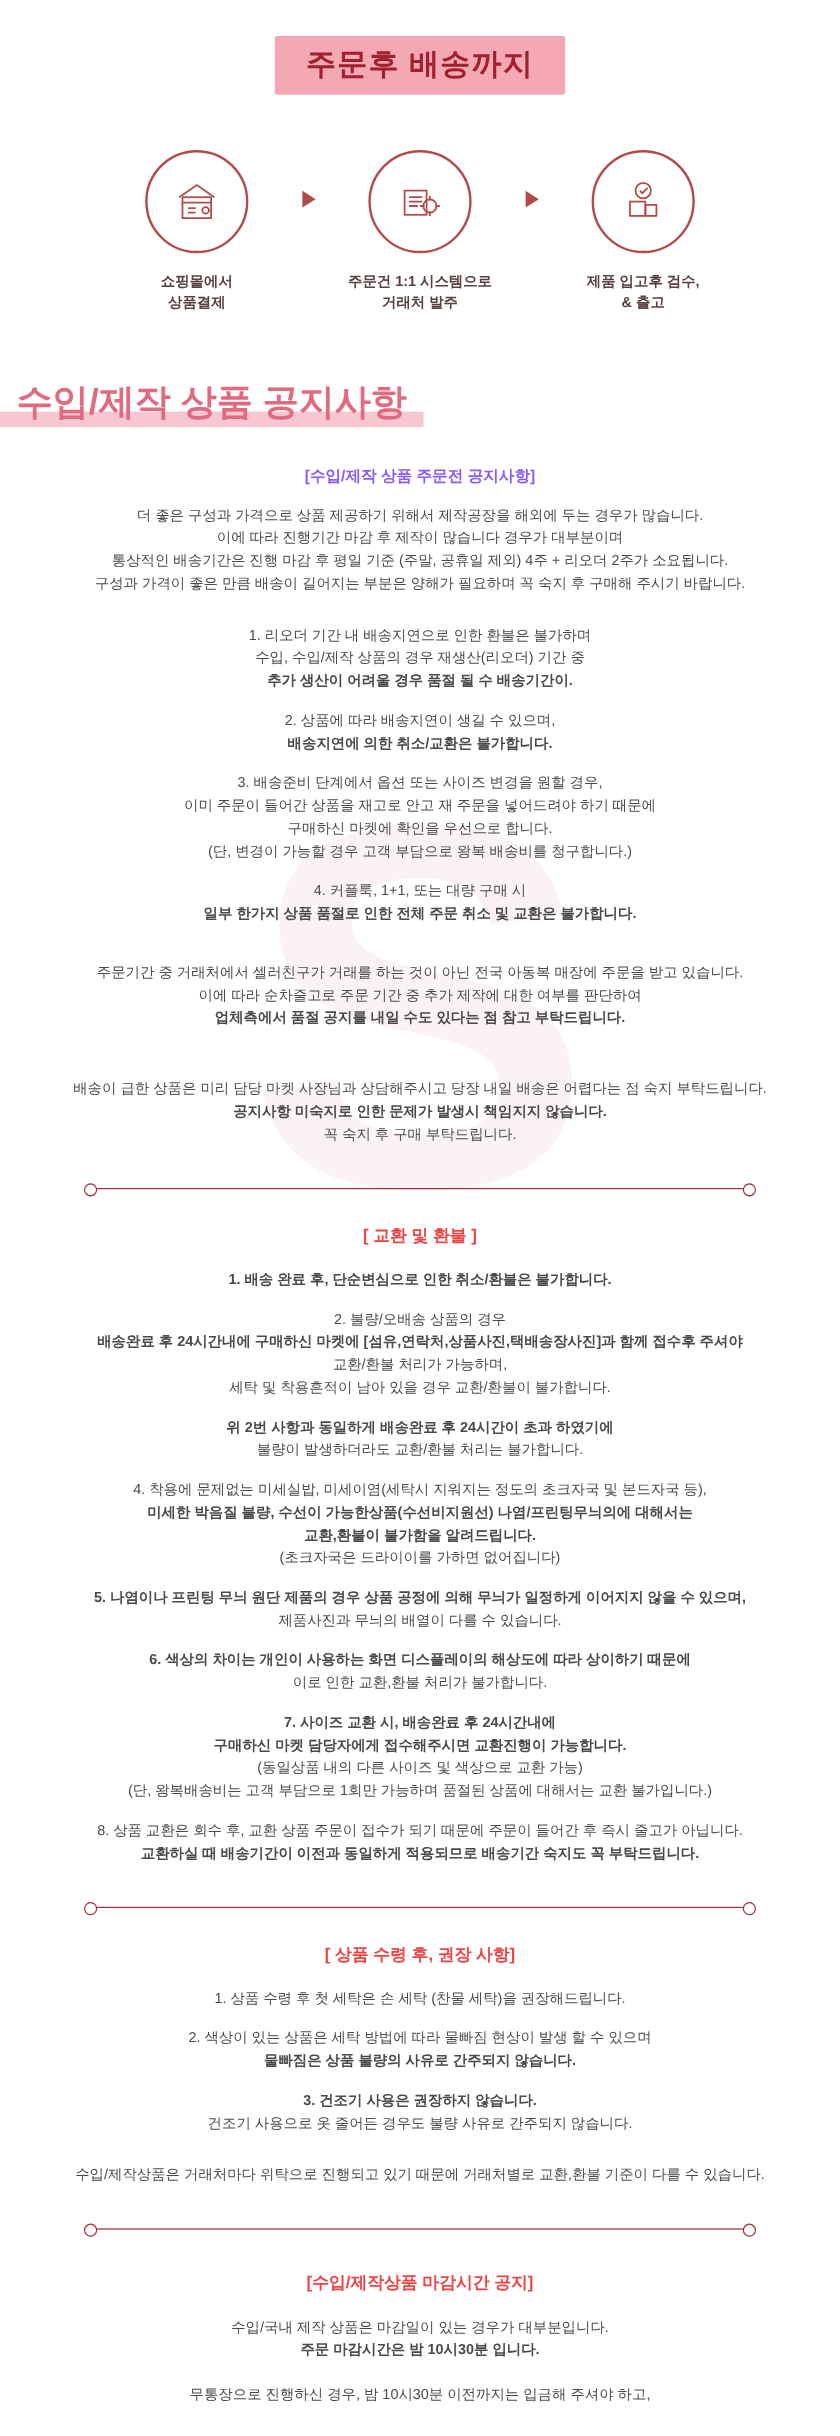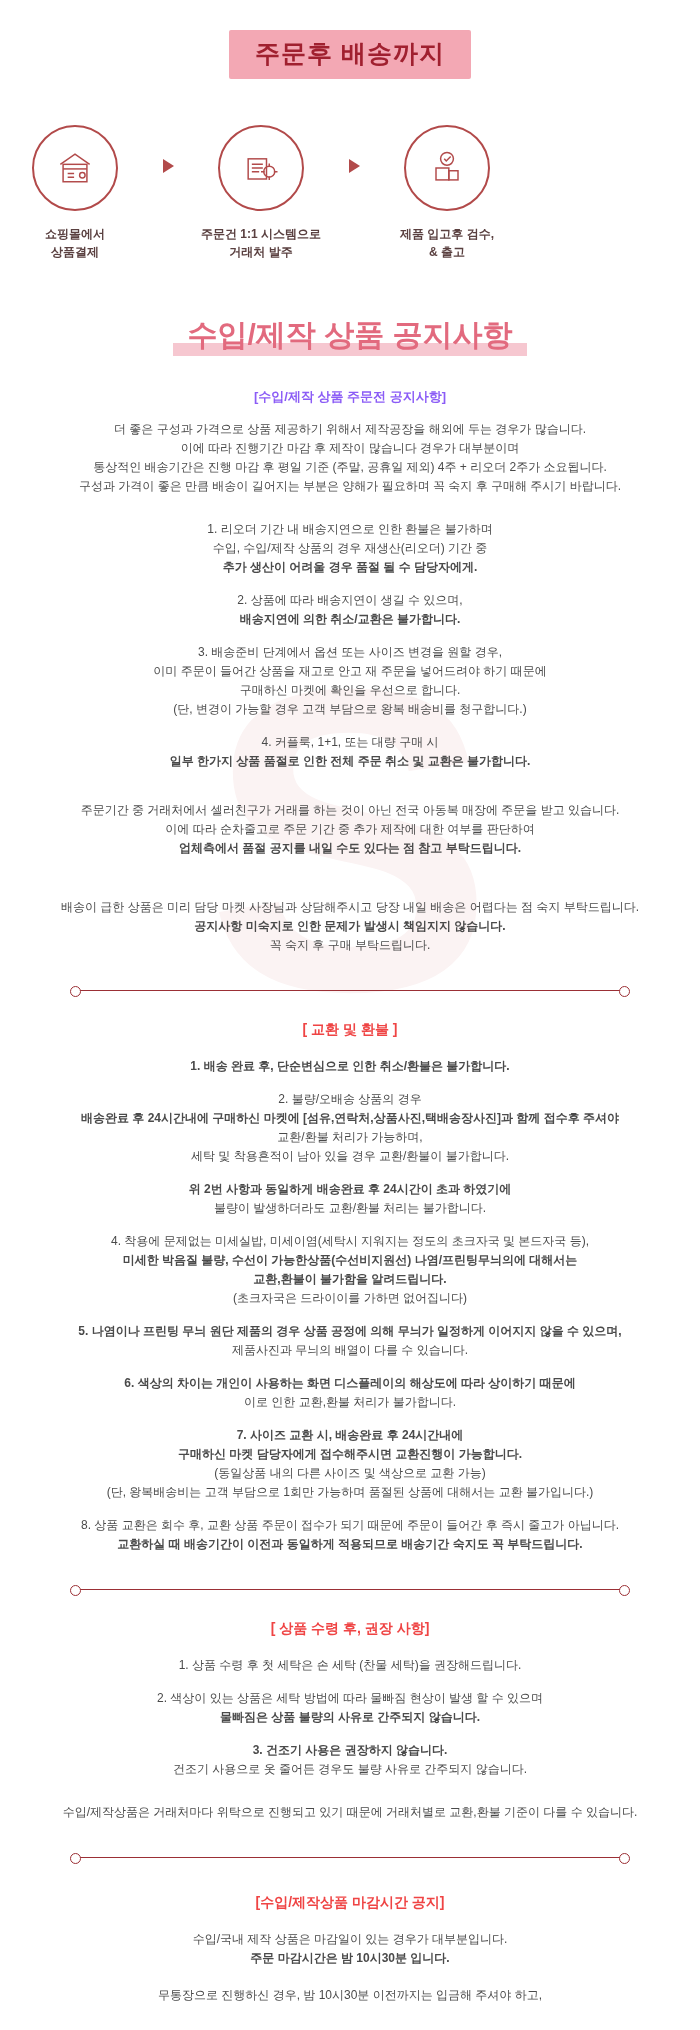--- a/index.html
+++ b/index.html
@@ -50,21 +50,21 @@
     font-weight: bold;
     letter-spacing: 1px;
     padding: 7px 26px 9px 26px;
     border-radius: 2px;
   }
 
   
   .steps {
     margin-top: 46px;
     display: flex;
-    justify-content: flex-start;
+    justify-content: center;
     align-items: flex-start;
     gap: 0;
   }
   .step {
     width: 150px;
     text-align: center;
   }
   .step .circle {
     width: 82px;
     height: 82px;
@@ -93,21 +93,20 @@
   }
   .arrow-tri {
     width: 0; height: 0;
     border-left: 11px solid #b24a4a;
     border-top: 7px solid transparent;
     border-bottom: 7px solid transparent;
   }
 
   
   .title-wrap {
-    text-align: center;
     margin-top: 52px;
   }
   .main-title {
     display: inline-block;
     position: relative;
     font-size: 30px;
     font-weight: bold;
     color: #e26a7e;
     letter-spacing: 0px;
     padding: 2px 14px;
@@ -262,21 +261,21 @@
       <p class="line">더 좋은 구성과 가격으로 상품 제공하기 위해서 제작공장을 해외에 두는 경우가 많습니다.</p>
       <p class="line">이에 따라 진행기간 마감 후 제작이 많습니다 경우가 대부분이며</p>
       <p class="line">통상적인 배송기간은 진행 마감 후 평일 기준 (주말, 공휴일 제외) 4주 + 리오더 2주가 소요됩니다.</p>
       <p class="line">구성과 가격이 좋은 만큼 배송이 길어지는 부분은 양해가 필요하며 꼭 숙지 후 구매해 주시기 바랍니다.</p>
 
       <div class="gap-24"></div>
 
       <div>
         <p class="line">1. 리오더 기간 내 배송지연으로 인한 환불은 불가하며</p>
         <p class="line">수입, 수입/제작 상품의 경우 재생산(리오더) 기간 중</p>
-        <p class="line redb">추가 생산이 어려울 경우 품절 될 수 담당자에게.</p>
+        <p class="line redb">추가 생산이 어려울 경우 품절 될 수 배송기간이.</p>
       </div>
       <div class="gap-14"></div>
       <div>
         <p class="line">2. 상품에 따라 배송지연이 생길 수 있으며,</p>
         <p class="line redb">배송지연에 의한 취소/교환은 불가합니다.</p>
       </div>
       <div class="gap-14"></div>
       <div>
         <p class="line">3. 배송준비 단계에서 옵션 또는 사이즈 변경을 원할 경우,</p>
         <p class="line">이미 주문이 들어간 상품을 재고로 안고 재 주문을 넣어드려야 하기 때문에</p>

